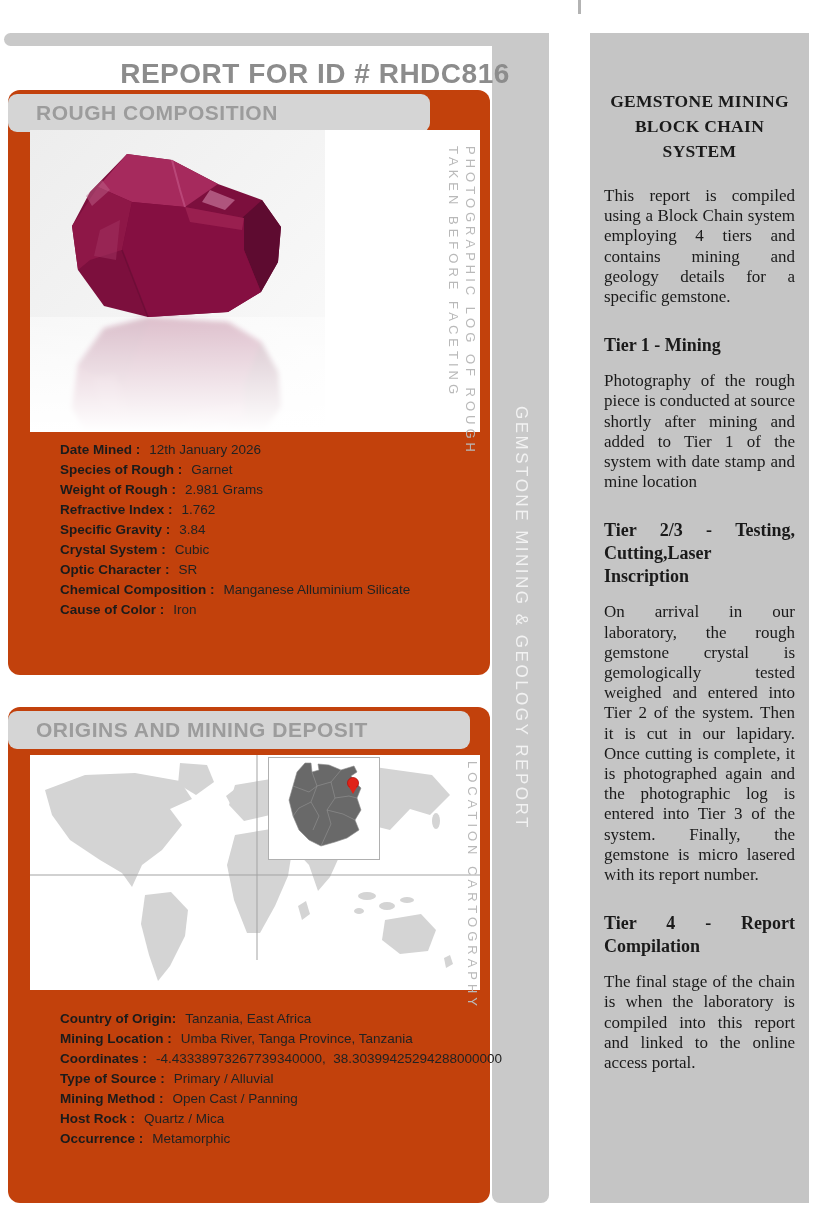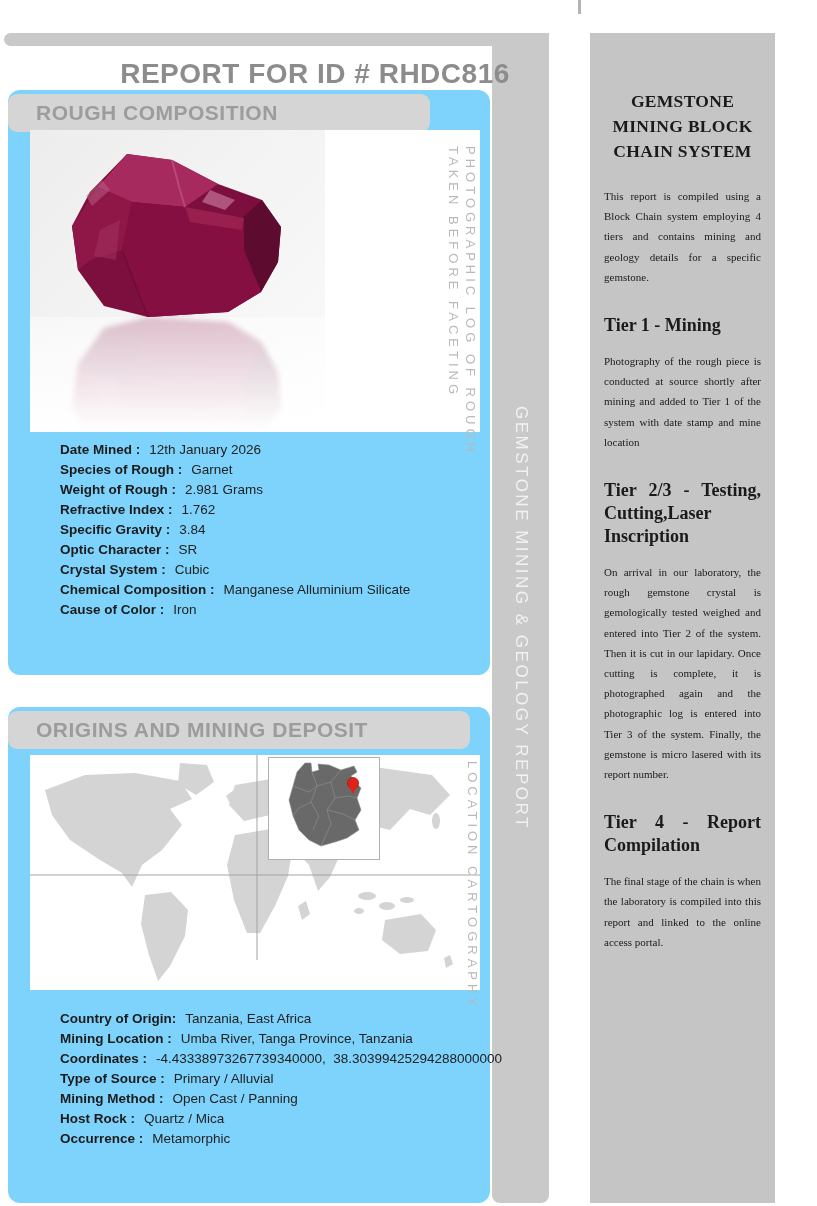--- a/index.html
+++ b/index.html
@@ -39,21 +39,21 @@
   .report-title {
     position: absolute; left: 85px; top: 58px; width: 460px;
     text-align: center;
     font-size: 28px; font-weight: bold; letter-spacing: 0.5px;
     color: #8c8c8c;
   }
 
   
   .card {
     position: absolute; left: 8px;
-    width: 482px; background: #7dd3fc; border-radius: 12px;
+    width: 482px; background: #c2410c; border-radius: 12px;
   }
   .card1 { top: 90px; height: 585px; }
   .card2 { top: 707px; height: 496px; }
   .card-header {
     position: absolute; left: 0; top: 4px; height: 38px;
     background: #d5d5d5; border-radius: 9px;
     display: flex; align-items: center;
     padding-left: 28px;
     font-size: 21px; font-weight: bold; letter-spacing: 0.5px;
     color: #9c9c9c;
@@ -98,38 +98,38 @@
   .fields { position: absolute; left: 32px; }
   .card1 .fields { top: 352px; }
   .card2 .fields { top: 304px; }
   .field-row { height: 20px; display: flex; align-items: baseline; font-size: 13.5px; color: #1b1b1b; margin-left: 20px; }
   .flabel { font-weight: bold; white-space: pre; }
   .fvalue { margin-left: 9px; white-space: pre; color: #222222; }
 
   
   .sidebar {
     position: absolute; left: 590px; top: 33px;
-    width: 185px; height: 1170px;
+    width: 219px; height: 1170px;
     background: #c5c5c5;
     padding: 56px 14px 0 14px;
     font-family: "Liberation Serif", serif;
     color: #1a1a1a;
   }
   .sidebar h2 {
     text-align: center; font-size: 17.5px; line-height: 25px;
     font-weight: bold; letter-spacing: 0.3px;
     margin-bottom: 22px;
   }
   .sidebar h3 {
     font-size: 18px; line-height: 23px; font-weight: bold;
     text-align: justify;
     margin-top: 27px; margin-bottom: 14px;
   }
   .sidebar p {
-    font-size: 11px; line-height: 20.2px;
+    font-size: 17px; line-height: 20.2px;
     text-align: justify;
   }
 </style>
 </head>
 <body>
 
 <div class="top-bar"></div>
 <div class="top-tick"></div>
 
 <div class="side-strip">
@@ -199,26 +199,26 @@
     </div>
     <div class="field-row">
       <span class="flabel">Refractive Index :</span>
       <span class="fvalue">1.762</span>
     </div>
     <div class="field-row">
       <span class="flabel">Specific Gravity :</span>
       <span class="fvalue">3.84</span>
     </div>
     <div class="field-row">
+      <span class="flabel">Crystal System :</span>
+      <span class="fvalue">Cubic</span>
+    </div>
+    <div class="field-row">
       <span class="flabel">Optic Character :</span>
       <span class="fvalue">SR</span>
-    </div>
-    <div class="field-row">
-      <span class="flabel">Crystal System :</span>
-      <span class="fvalue">Cubic</span>
     </div>
     <div class="field-row">
       <span class="flabel">Chemical Composition :</span>
       <span class="fvalue">Manganese Alluminium Silicate</span>
     </div>
     <div class="field-row">
       <span class="flabel">Cause of Color :</span>
       <span class="fvalue">Iron</span>
     </div>
   </div>

